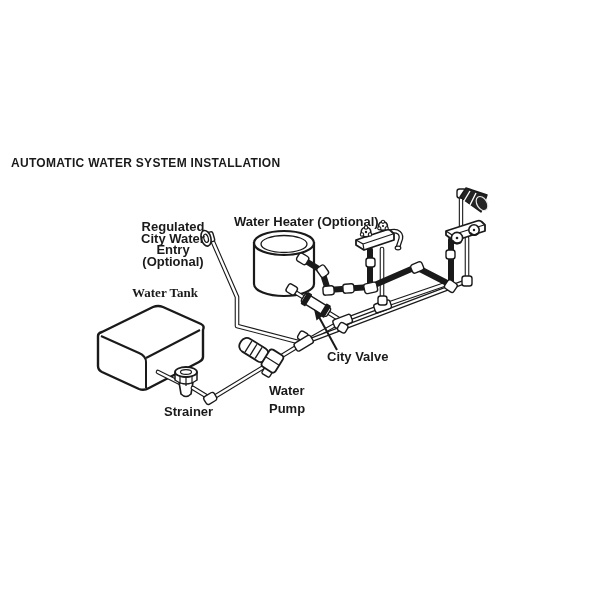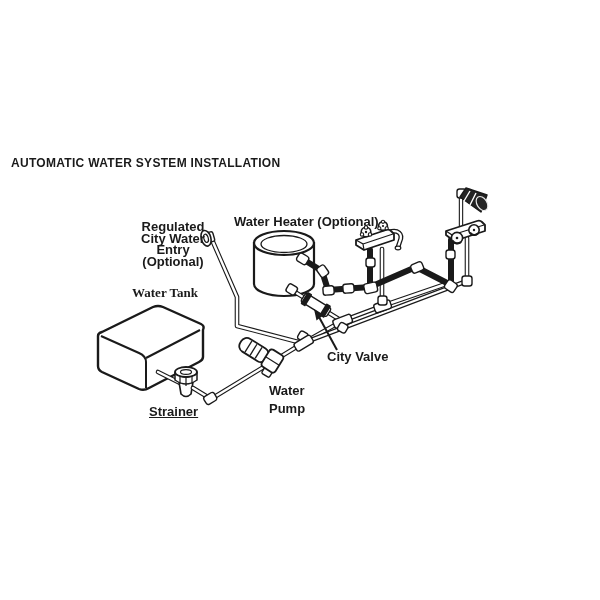--- a/index.html
+++ b/index.html
@@ -189,19 +189,19 @@
 
   <div class="lbl center" style="left:139px; top:221px; width:68px;">Regulated
 City Water
 Entry
 (Optional)</div>
 
   <div class="lbl" style="left:234px; top:216px;">Water Heater (Optional)</div>
 
   <div class="lbl" style="left:132px; top:287px;font-family:Liberation Serif, serif;">Water Tank</div>
 
-  <div class="lbl" style="left:149px; top:406px;text-decoration:underline;">Strainer</div>
+  <div class="lbl" style="left:164px; top:406px;">Strainer</div>
 
   <div class="lbl" style="left:269px; top:382px; line-height:18px;">Water
 Pump</div>
 
   <div class="lbl" style="left:327px; top:351px;">City Valve</div>
 </div>
 
 </body></html>

